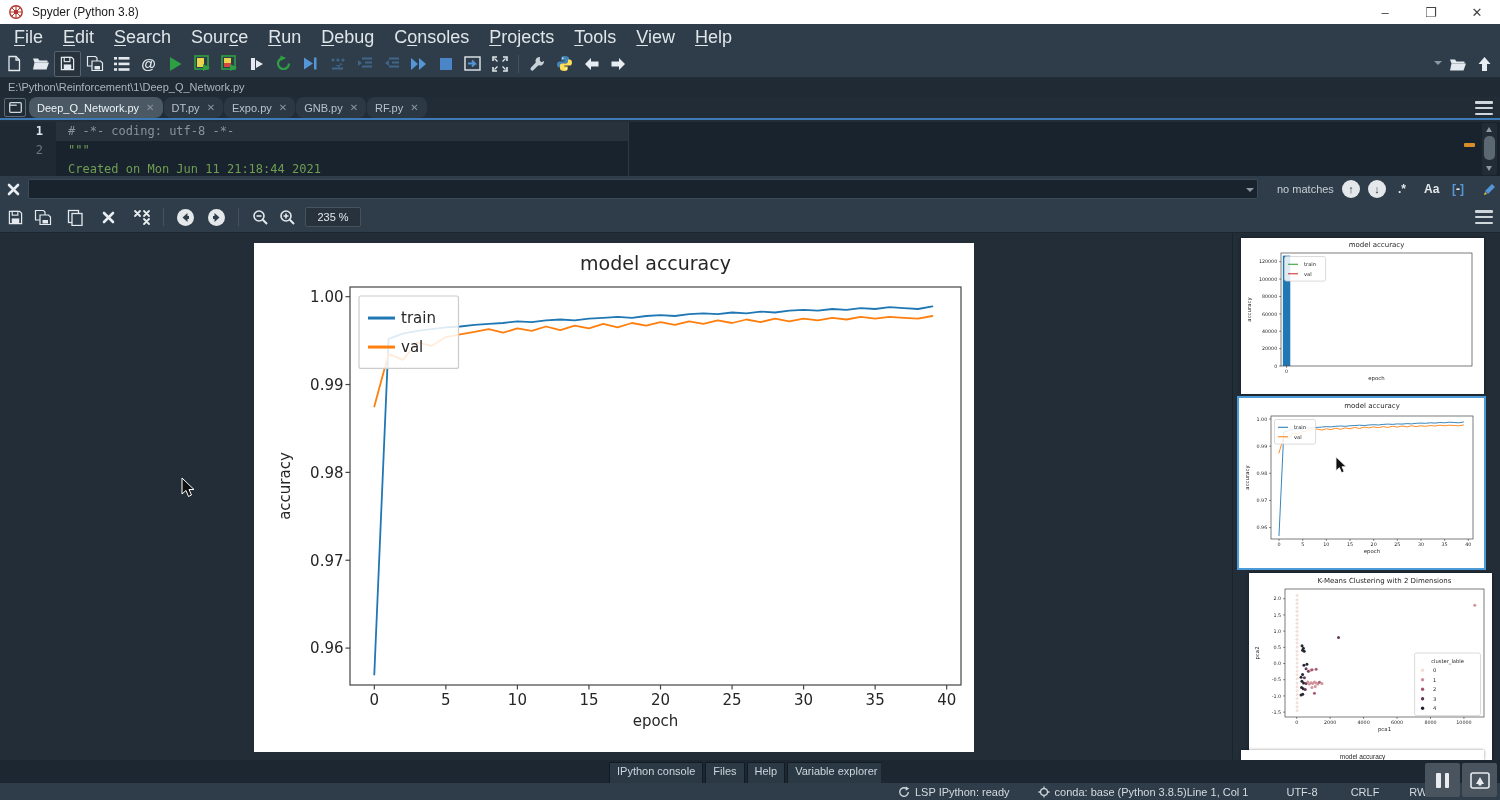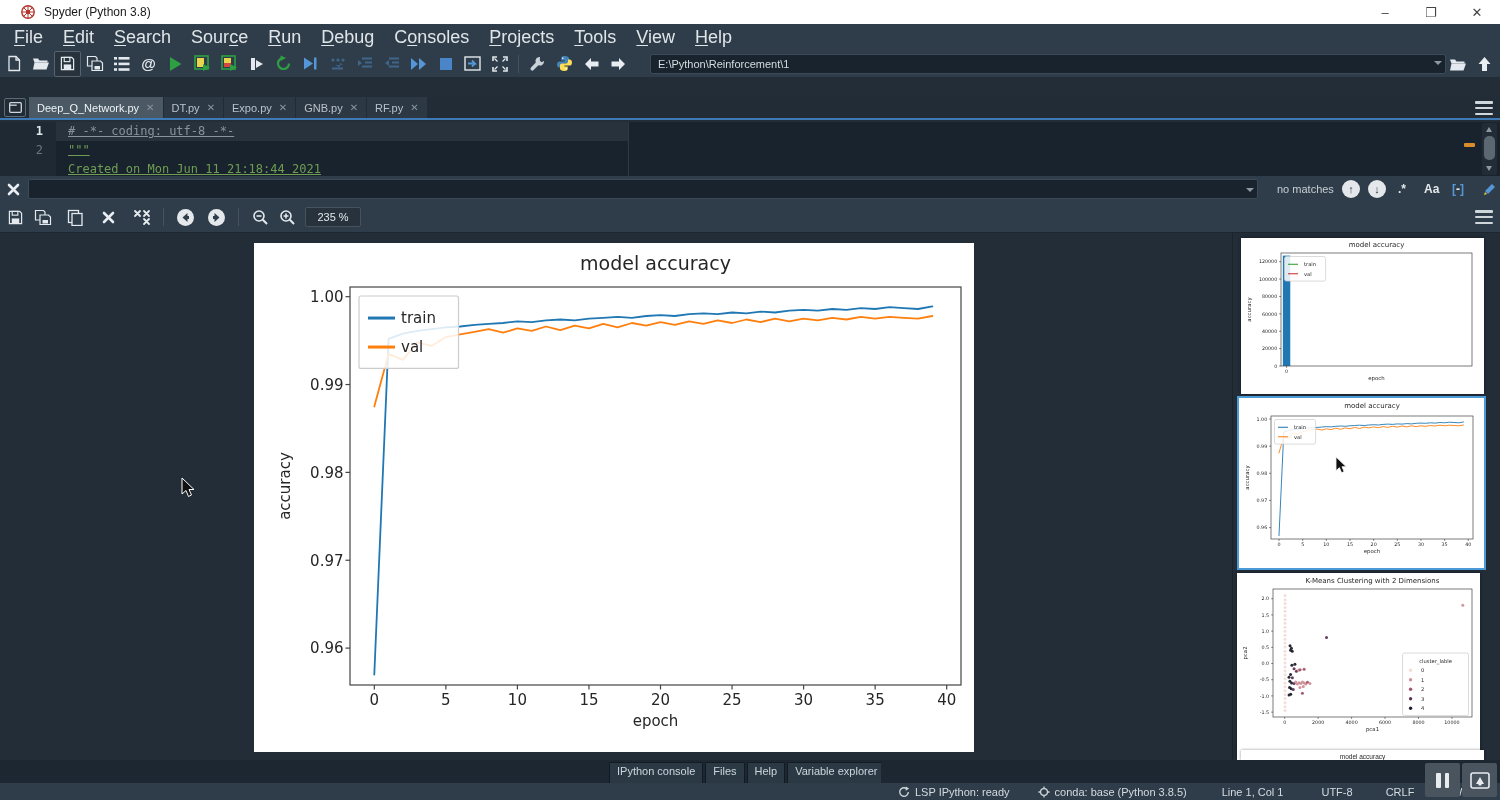--- a/index.html
+++ b/index.html
@@ -1,20 +1,20 @@
 <!DOCTYPE html>
 <html><head>
 <meta charset="utf-8">
 <style>
   * { box-sizing: border-box; }
   body { margin:0; font-family:"Liberation Sans",sans-serif; background:#10161d; }
   #root { position:relative; width:1500px; height:800px; background:#222d38; overflow:hidden; }
 
   
-  .titlebar { position:absolute; left:0; top:0; width:1500px; height:24px; background:#ffffff; display:flex; align-items:center;padding-left:12px; }
+  .titlebar { position:absolute; left:0; top:0; width:1500px; height:24px; background:#ffffff; display:flex; align-items:center; }
   .titlebar .ttl { font-size:12px; color:#1a1a1a; margin-left:8px; }
   .win-controls { position:absolute; right:0; top:0; height:24px; display:flex; }
   .win-btn { width:46px; height:24px; display:flex; align-items:center; justify-content:center; color:#444; font-size:13px; }
 
   
   .menubar { position:absolute; left:0; top:24px; width:1500px; height:26px; background:#2e3d49; display:flex; align-items:center; padding-left:4px; }
   .menu-item { color:#dfe5e9; font-size:18px; padding:0 10px; line-height:26px; }
   .menu-item u { text-underline-offset:2px; }
 
   
@@ -24,34 +24,34 @@
   .path-field { position:absolute; left:650px; top:4px; width:796px; height:20px; background:#19232d; border:1px solid #3c4a57; border-radius:2px; color:#d4dbe1; font-size:11px; padding:2px 16px 2px 7px; }
   .path-caret { position:absolute; left:1434px; top:11px; width:0; height:0; border-left:4px solid transparent; border-right:4px solid transparent; border-top:4px solid #8c98a2; }
   .tb-right { position:absolute; right:2px; top:0; height:28px; display:flex; align-items:center; }
 
   
   .crumbbar { position:absolute; left:0; top:78px; width:1500px; height:19px; background:#1f2a34; color:#aab4bd; font-size:11px; line-height:19px; padding-left:8px; }
 
   
   .tabbar { position:absolute; left:0; top:97px; width:1500px; height:23px; background:#212c36; border-bottom:2px solid #3e7bb6; display:flex; align-items:flex-end; }
   .browse-btn { width:22px; height:19px; margin:0 3px 1px 4px; border:1px solid #5a6a76; border-radius:2px; display:flex; align-items:center; justify-content:center; }
-  .etab { height:21px; display:flex; align-items:center; padding:0 8px; margin-right:1px; background:#2c3944; color:#b9c2ca; font-size:11px; white-space:nowrap; }
+  .etab { height:21px; display:flex; align-items:center; padding:0 8px; margin-right:1px; background:#2c3944; color:#b9c2ca; font-size:11px; white-space:nowrap;border-radius:8px; }
   .etab.active { background:#49586351; background:#4a5964; color:#eef3f7; }
   .etab .x { margin-left:7px; color:#8a949c; font-size:10px; }
   .hamburger { width:18px; height:14px; display:flex; flex-direction:column; justify-content:space-between; }
   .hamburger i { height:2.5px; background:#cfd6dc; border-radius:1px; }
   .tab-ham { position:absolute; right:7px; top:4px; }
 
   
   .editor { position:absolute; left:0; top:122px; width:1500px; height:54px; background:#19232d; overflow:hidden; font-family:"DejaVu Sans Mono","Liberation Mono",monospace; font-size:12px; }
   .edge-line { position:absolute; left:628px; top:0; width:1px; height:54px; background:#2c3a46; }
   .code-row { position:relative; height:19px; line-height:19px; display:flex; }
   .gutter { width:56px; flex:0 0 auto; text-align:right; padding-right:13px; color:#6c7680; background:#1e2933; }
   .gutter.cur { color:#dfe6ec; font-weight:bold; }
-  .ctext { padding-left:12px; white-space:pre;text-decoration:underline; }
+  .ctext { padding-left:12px; white-space:pre; }
   .cur-line-bg { position:absolute; left:56px; top:0; width:572px; height:19px; background:#27323d; }
   .tok-comment { color:#8a939b; }
   .tok-string { color:#6f9d53; }
   .ed-scroll { position:absolute; right:2px; top:123px; width:15px; height:52px; background:#222c36; border-radius:2px; }
   .ed-scroll .thumb { position:absolute; left:2px; top:13px; width:11px; height:24px; background:#5b6771; border-radius:5px; }
   .arr-up, .arr-dn { position:absolute; left:4px; width:0; height:0; border-left:3.5px solid transparent; border-right:3.5px solid transparent; }
   .arr-up { top:4px; border-bottom:5px solid #8c98a2; }
   .arr-dn { bottom:4px; border-top:5px solid #8c98a2; }
   .occ-mark { position:absolute; left:1464px; top:143px; width:11px; height:4px; background:#d78d2a; border-radius:1px; }
 
@@ -278,37 +278,37 @@
     <div class="ticon">
         <svg width="17" height="14" viewBox="0 0 17 14">
           <path d="M8 1 L2 7 L8 13 V9.5 H15.5 V4.5 H8 z" fill="#e8edf1"></path>
         </svg>
       </div>
     <div class="ticon">
         <svg width="17" height="14" viewBox="0 0 17 14">
           <path d="M9 1 L15 7 L9 13 V9.5 H1.5 V4.5 H9 z" fill="#e8edf1"></path>
         </svg>
       </div>
-    <input class="path-field" readonly="" value="E:\Python\Reinforcement\1" style="">
     <div class="path-caret"></div>
     <div class="tb-right">
       <div class="ticon">
           <svg width="18" height="15" viewBox="0 0 18 15">
             <path d="M1 2.5 h5 l1.5 2 h8 v2 h-13 z" fill="#e3e9ee"></path>
             <path d="M2.5 6.5 h14.5 l-2.5 7 h-13.5 z" fill="#e3e9ee"></path>
           </svg>
         </div>
       <div class="ticon">
           <svg width="15" height="16" viewBox="0 0 15 16">
             <path d="M7.5 1 L13.5 8 H10 V15 H5 V8 H1.5 z" fill="#e8edf1"></path>
           </svg>
         </div>
     </div>
   </div>
 
+  <div class="crumbbar">E:\Python\Reinforcement\1\Deep_Q_Network.py</div>
 
   <div class="tabbar">
     <div class="browse-btn">
         <svg width="13" height="11" viewBox="0 0 13 11">
           <rect x="0.7" y="0.7" width="11.6" height="9.6" rx="1" fill="none" stroke="#cfd6dc" stroke-width="1.3"></rect>
           <path d="M0.7 3.2 h7" stroke="#cfd6dc" stroke-width="1.3"></path>
         </svg>
       </div>
     <div id="etabs" style="display:flex">
         <div class="etab active">
@@ -570,21 +570,21 @@
             <rect x="34.5" y="20.5" width="41.120000000000005" height="24.6" fill="#ffffff" fill-opacity="0.85" stroke="#cccccc" stroke-width="0.7" rx="2"></rect>
             <line x1="38" y1="28.275" x2="48" y2="28.275" stroke="#1f77b4" stroke-width="1.04"></line>
             <text x="54" y="30.095" font-size="5.2" text-anchor="start" fill="#262626" font-family="&quot;DejaVu Sans&quot;,&quot;Liberation Sans&quot;,sans-serif">train</text>
             <line x1="38" y1="37.775" x2="48" y2="37.775" stroke="#ff7f0e" stroke-width="1.04"></line>
             <text x="54" y="39.595" font-size="5.2" text-anchor="start" fill="#262626" font-family="&quot;DejaVu Sans&quot;,&quot;Liberation Sans&quot;,sans-serif">val</text>
           </svg></div>
       <svg class="cursor-arrow" style="left:96px; top:58px" width="14" height="19" viewBox="0 0 16 22">
           <path d="M1 1 L1 17 L5 13.5 L7.5 19.5 L10.5 18 L8 12.5 L13 12.5 Z" fill="#111" stroke="#fff" stroke-width="1"></path>
         </svg>
     </div>
-    <div class="thumb-card" style="left:4px; top:340px; width:243px; height:188px"><svg width="243" height="173" viewBox="0 0 243 173">
+    <div class="thumb-card" style="left:16px; top:340px; width:243px; height:188px"><svg width="243" height="173" viewBox="0 0 243 173">
           <circle cx="48.04033613445378" cy="137.51898734177215" r="1.5" fill="#f2ddd8" fill-opacity="0.95"></circle>
           <circle cx="48.04033613445378" cy="133.63037974683544" r="1.5" fill="#f2ddd8" fill-opacity="0.95"></circle>
           <circle cx="48.04033613445378" cy="129.74177215189874" r="1.5" fill="#f2ddd8" fill-opacity="0.95"></circle>
           <circle cx="48.04033613445378" cy="125.52911392405063" r="1.5" fill="#f2ddd8" fill-opacity="0.95"></circle>
           <circle cx="48.04033613445378" cy="121.64050632911392" r="1.5" fill="#f2ddd8" fill-opacity="0.95"></circle>
           <circle cx="48.04033613445378" cy="117.75189873417722" r="1.5" fill="#f2ddd8" fill-opacity="0.95"></circle>
           <circle cx="48.04033613445378" cy="113.8632911392405" r="1.5" fill="#f2ddd8" fill-opacity="0.95"></circle>
           <circle cx="48.04033613445378" cy="109.9746835443038" r="1.5" fill="#f2ddd8" fill-opacity="0.95"></circle>
           <circle cx="48.04033613445378" cy="105.76202531645569" r="1.5" fill="#f2ddd8" fill-opacity="0.95"></circle>
           <circle cx="48.04033613445378" cy="101.87341772151899" r="1.5" fill="#f2ddd8" fill-opacity="0.95"></circle>
@@ -713,21 +713,21 @@
     </div>
     <div class="st-item" style="margin-left:28px">
       <svg width="12" height="12" viewBox="0 0 14 14">
           <circle cx="7" cy="7" r="4" fill="none" stroke="#cfd6dc" stroke-width="1.5"></circle>
           <g stroke="#cfd6dc" stroke-width="1.5">
             <path d="M7 0.5 v2.5 M7 11 v2.5 M0.5 7 h2.5 M11 7 h2.5"></path>
           </g>
         </svg>
       <span>conda: base (Python 3.8.5)</span>
     </div>
-    <span style="margin-left:35px">Line 1, Col 1</span>
+    <span style="">Line 1, Col 1</span>
     <span style="margin-left:38px">UTF-8</span>
     <span style="margin-left:33px">CRLF</span>
     <span style="margin-left:30px">RW</span>
   </div>
 
   <div class="corner-btns">
     <div class="corner-btn">
         <span class="pause-bars">
           <i></i>
           <i></i>

